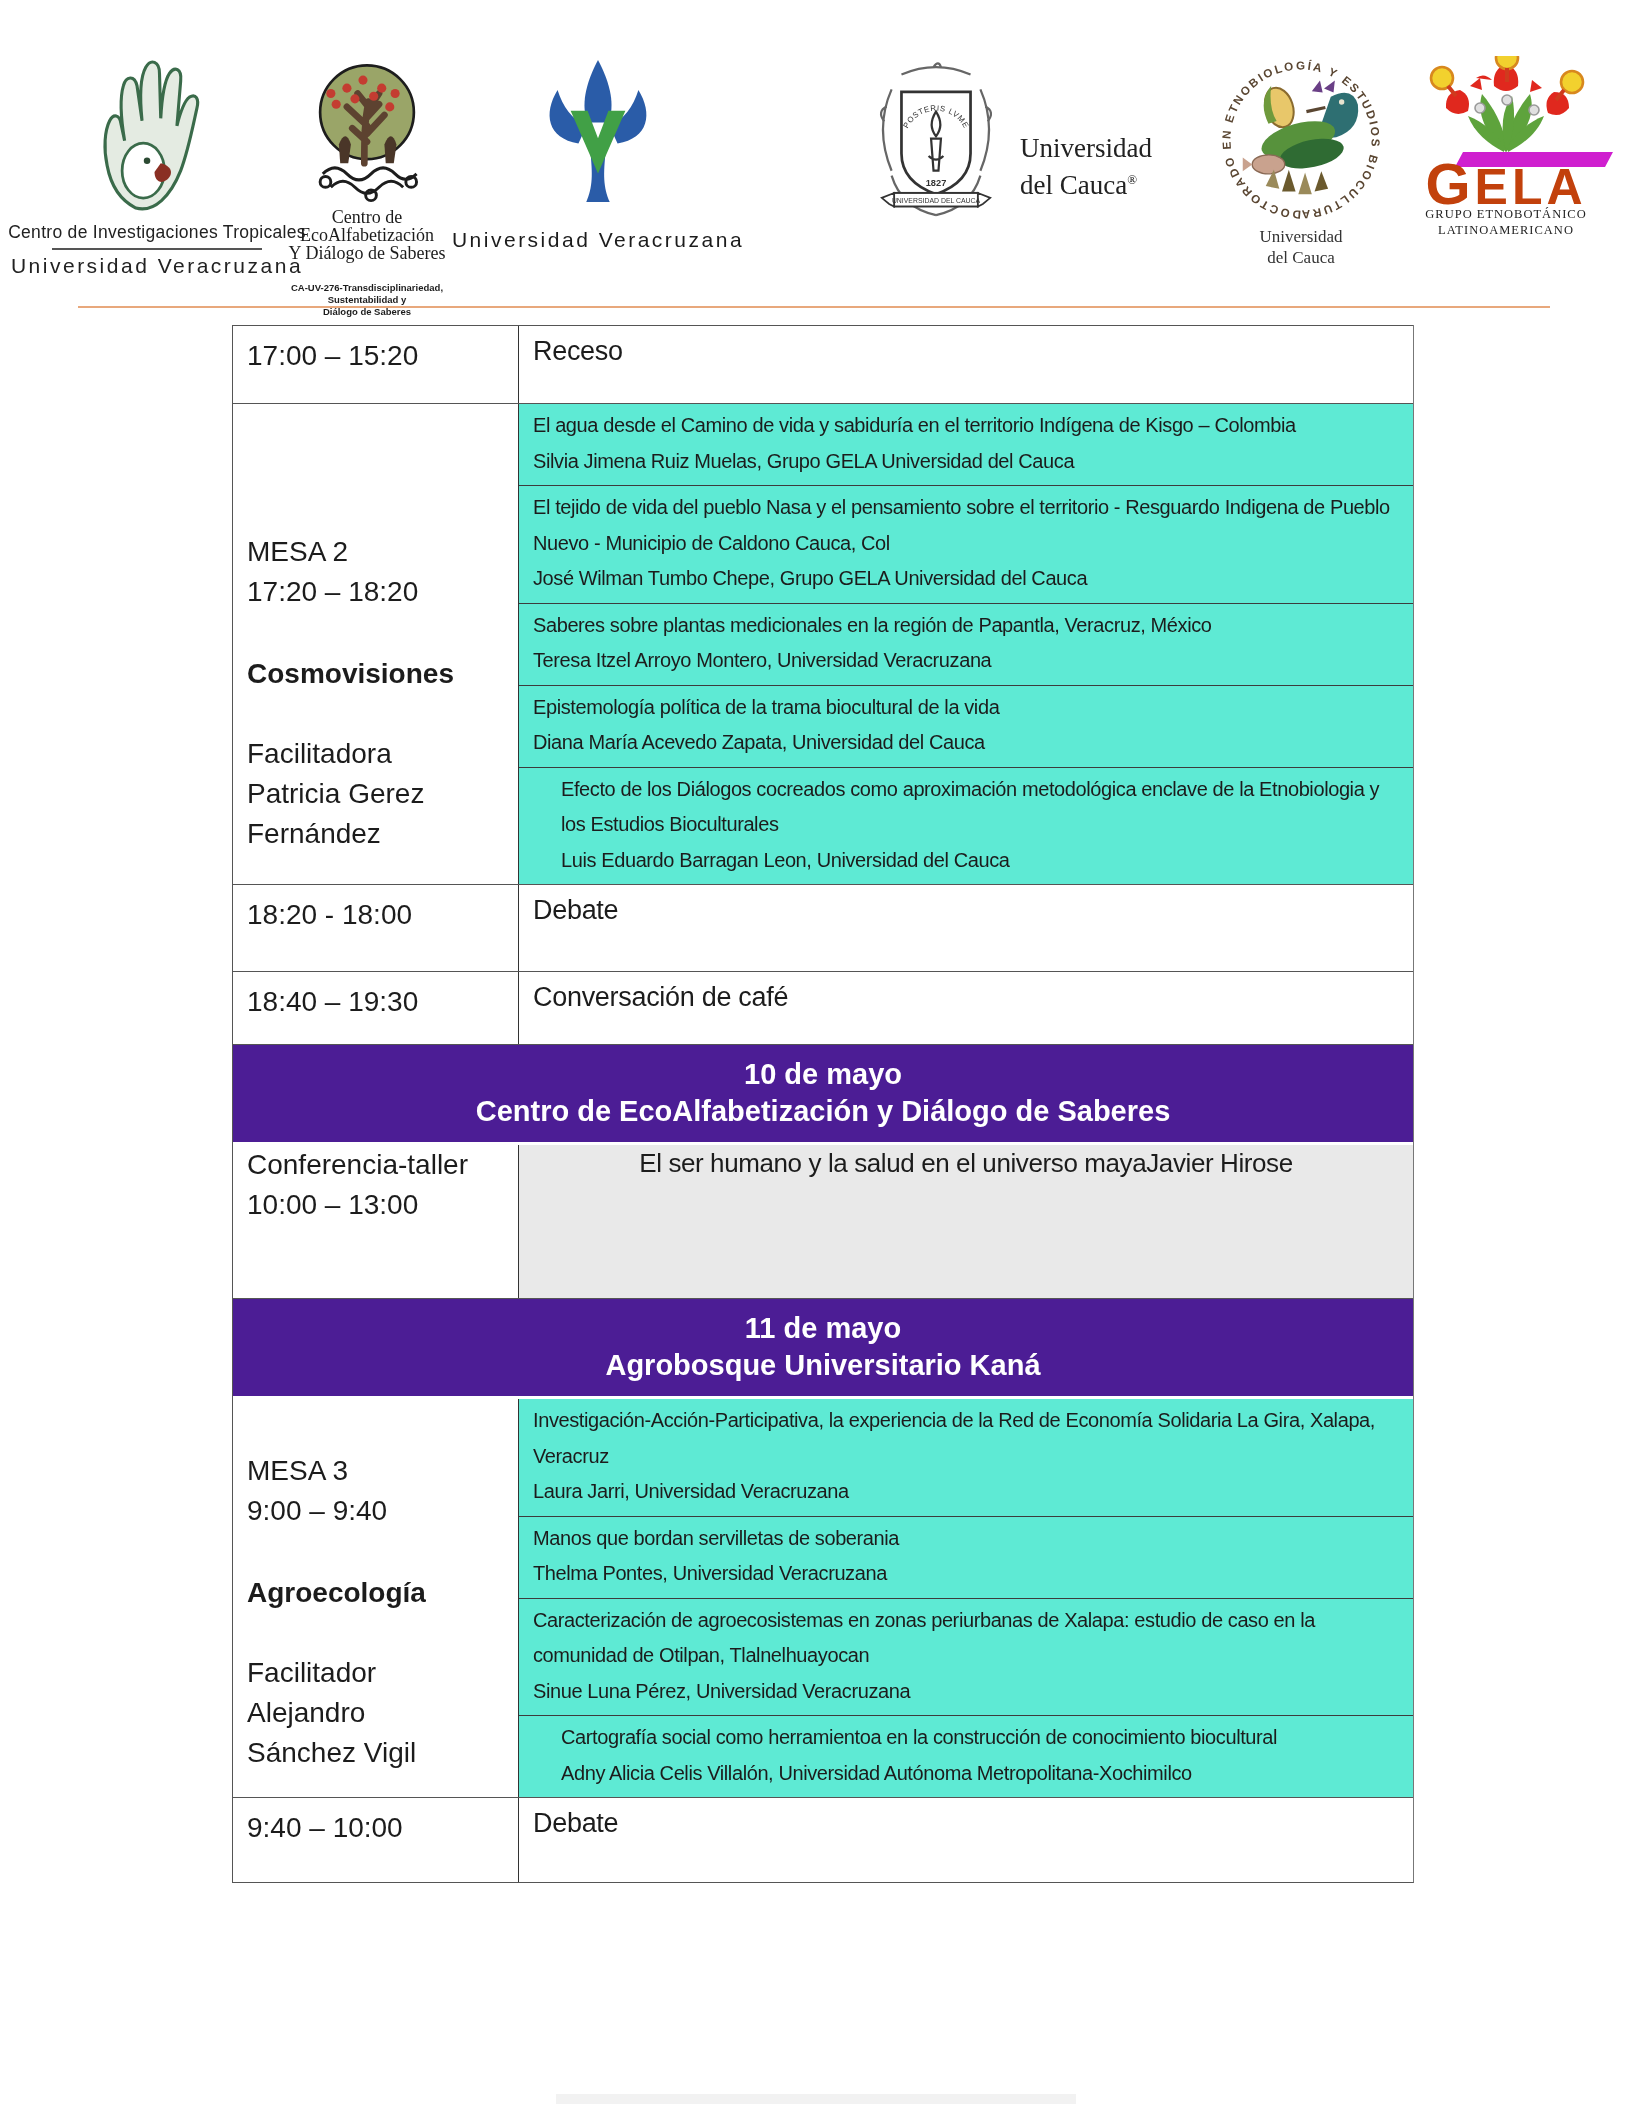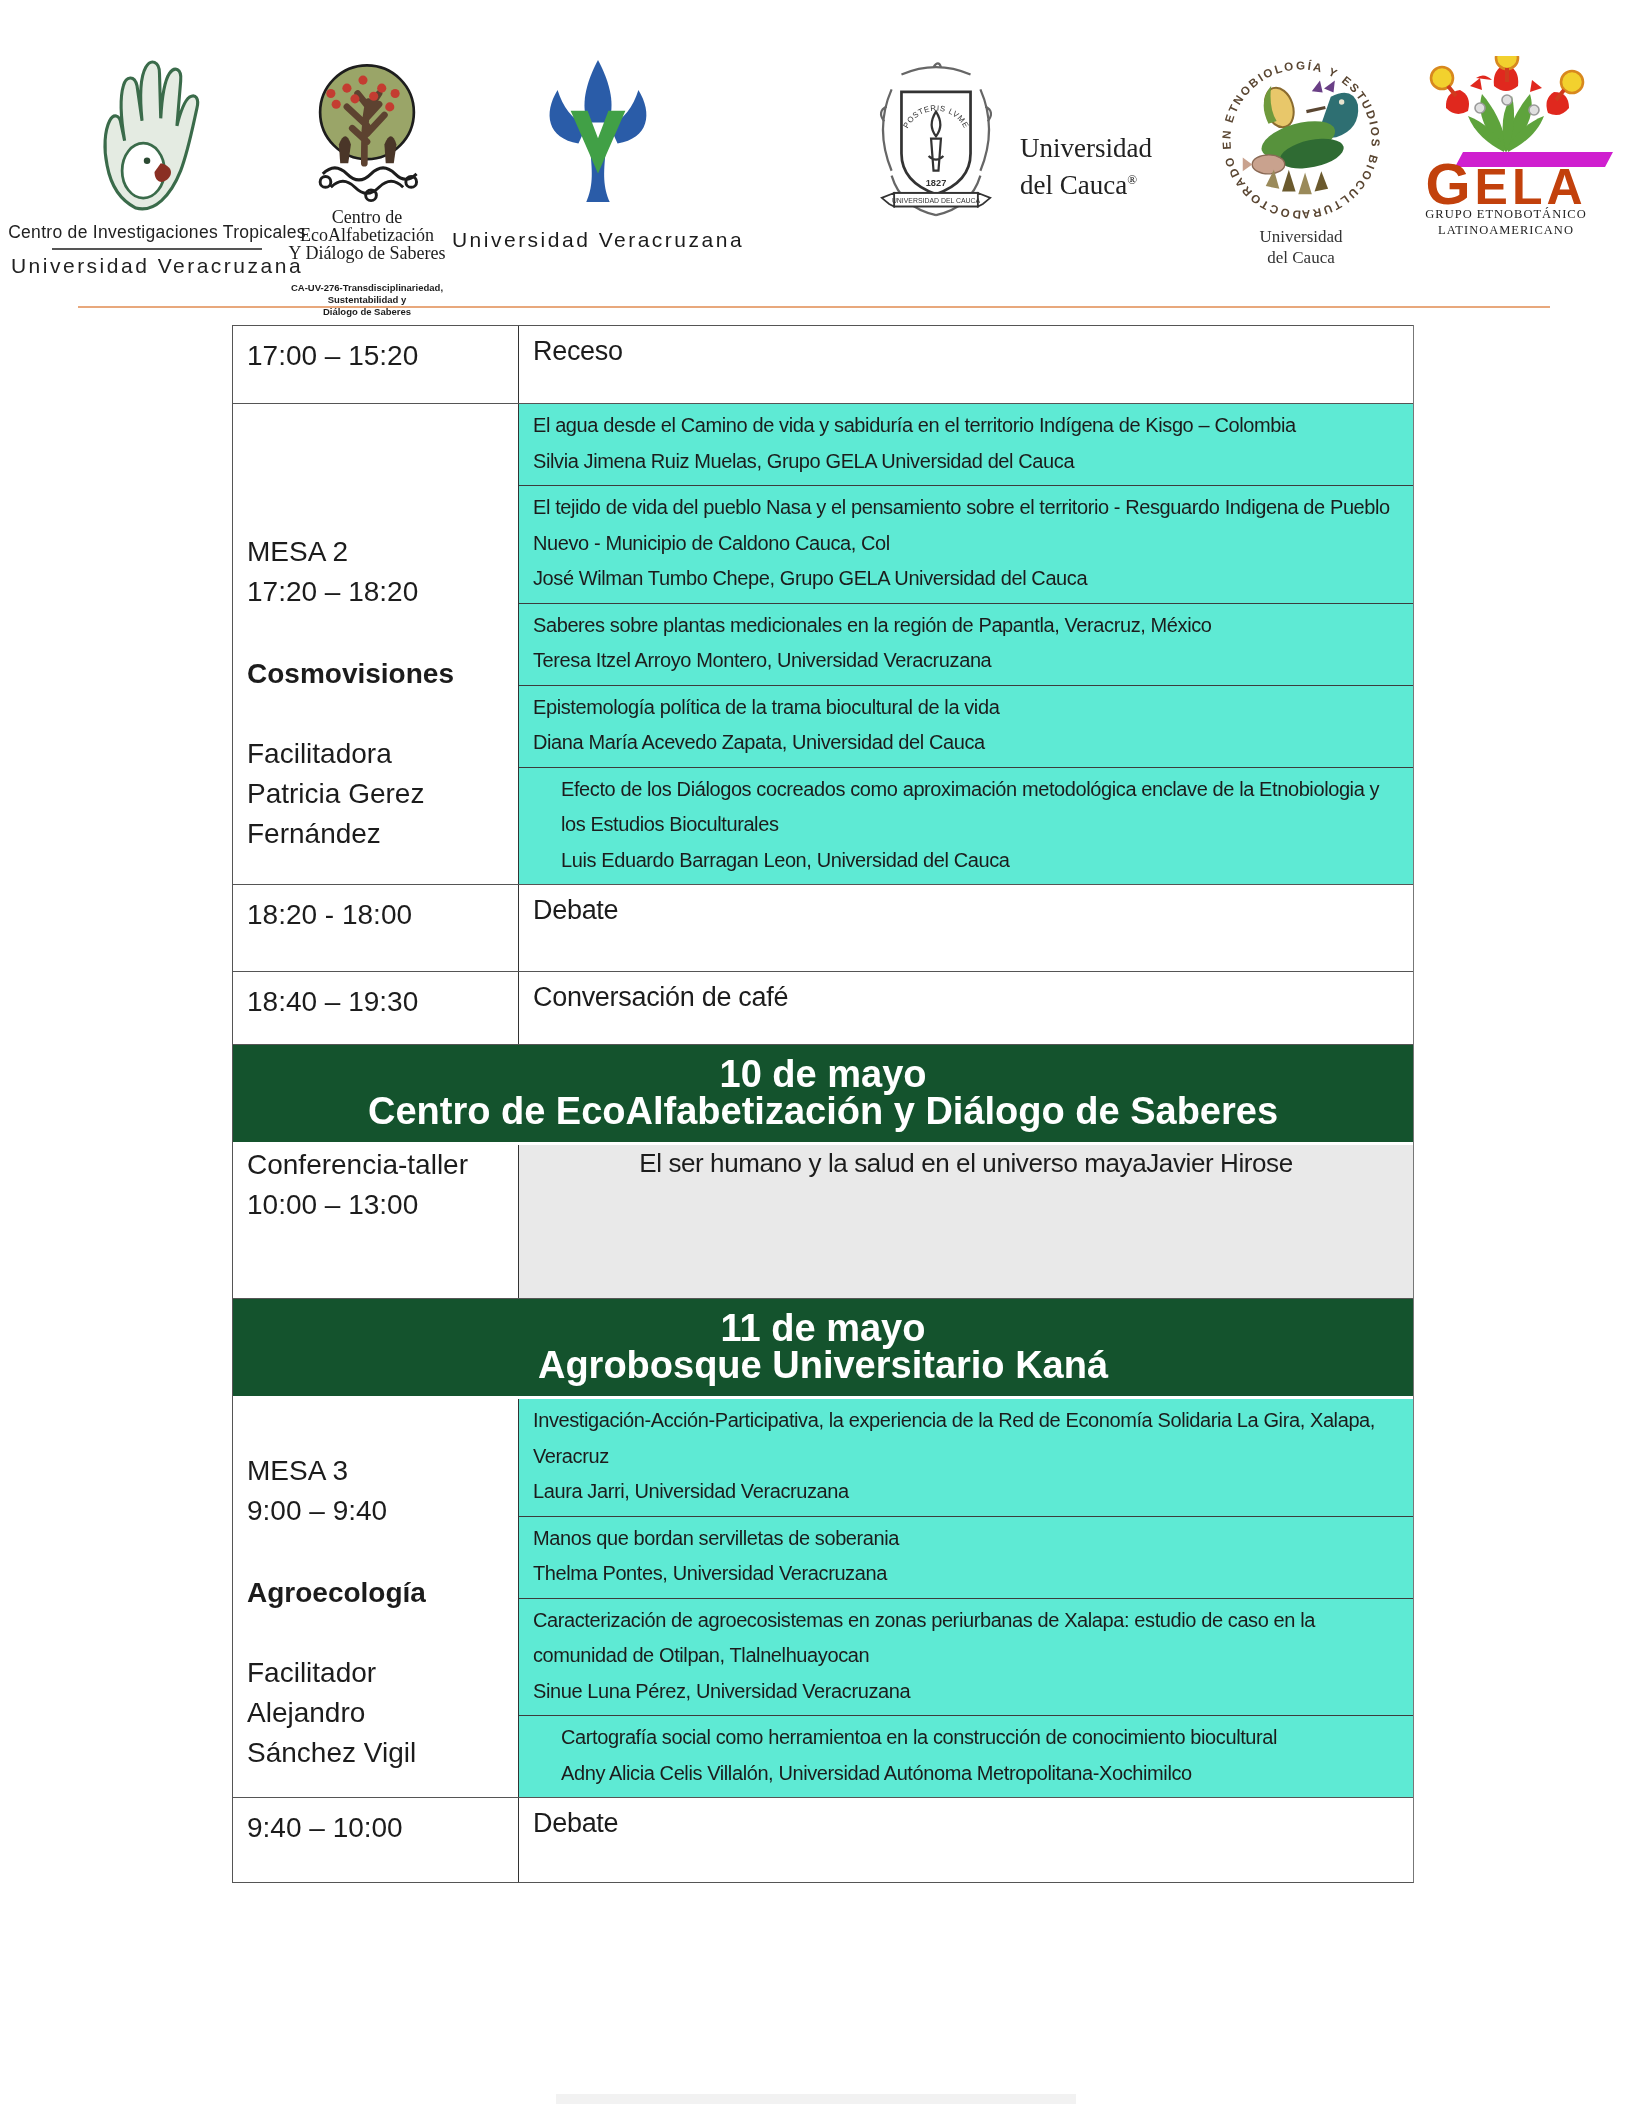--- a/index.html
+++ b/index.html
@@ -57,22 +57,22 @@
 
   .cell-left.mesa { padding-top:128px; }
   .cell-left.mesa3 { padding-top:52px; }
   .mesa-topic { font-weight:700; margin-top:42px; }
   .mesa-fac   { margin-top:40px; }
 
   .talks { display:flex; flex-direction:column; }
   .talk { background:#5eead4; padding:4px 14px 6px; font-size:20px; line-height:35.5px; letter-spacing:-0.4px; border-bottom:1.3px solid #3c3c3c; }
   .talk:last-child { border-bottom:none;padding-left:42px; }
 
-  .band { border-top:1.6px solid #555; background:#14532d; color:#ffffff; text-align:center;
-          font-weight:700; font-size:38px; line-height:37px; padding:11px 0 12px; border-bottom:3px solid #ffffff; }
+  .band { border-top:1.6px solid #555; background:#4c1d95; color:#ffffff; text-align:center;
+          font-weight:700; font-size:29px; line-height:37px; padding:11px 0 12px; border-bottom:3px solid #ffffff; }
 
   .row-conf { min-height:153px; }
   .row-conf .cell-left { display:flex; flex-direction:column; justify-content:flex-start; padding-top:0; padding-bottom:0; }
   .row-conf .cell-right { background:#e9e9e9; display:flex; flex-direction:row; justify-content:center;
                           padding:0 14px; font-size:26px; line-height:36px; letter-spacing:-0.4px; }
 
   .bottom-shade { position:absolute; bottom:0; left:556px; width:520px; height:10px; background:#f2f2f2; }
 </style>
 </head>
 <body>

